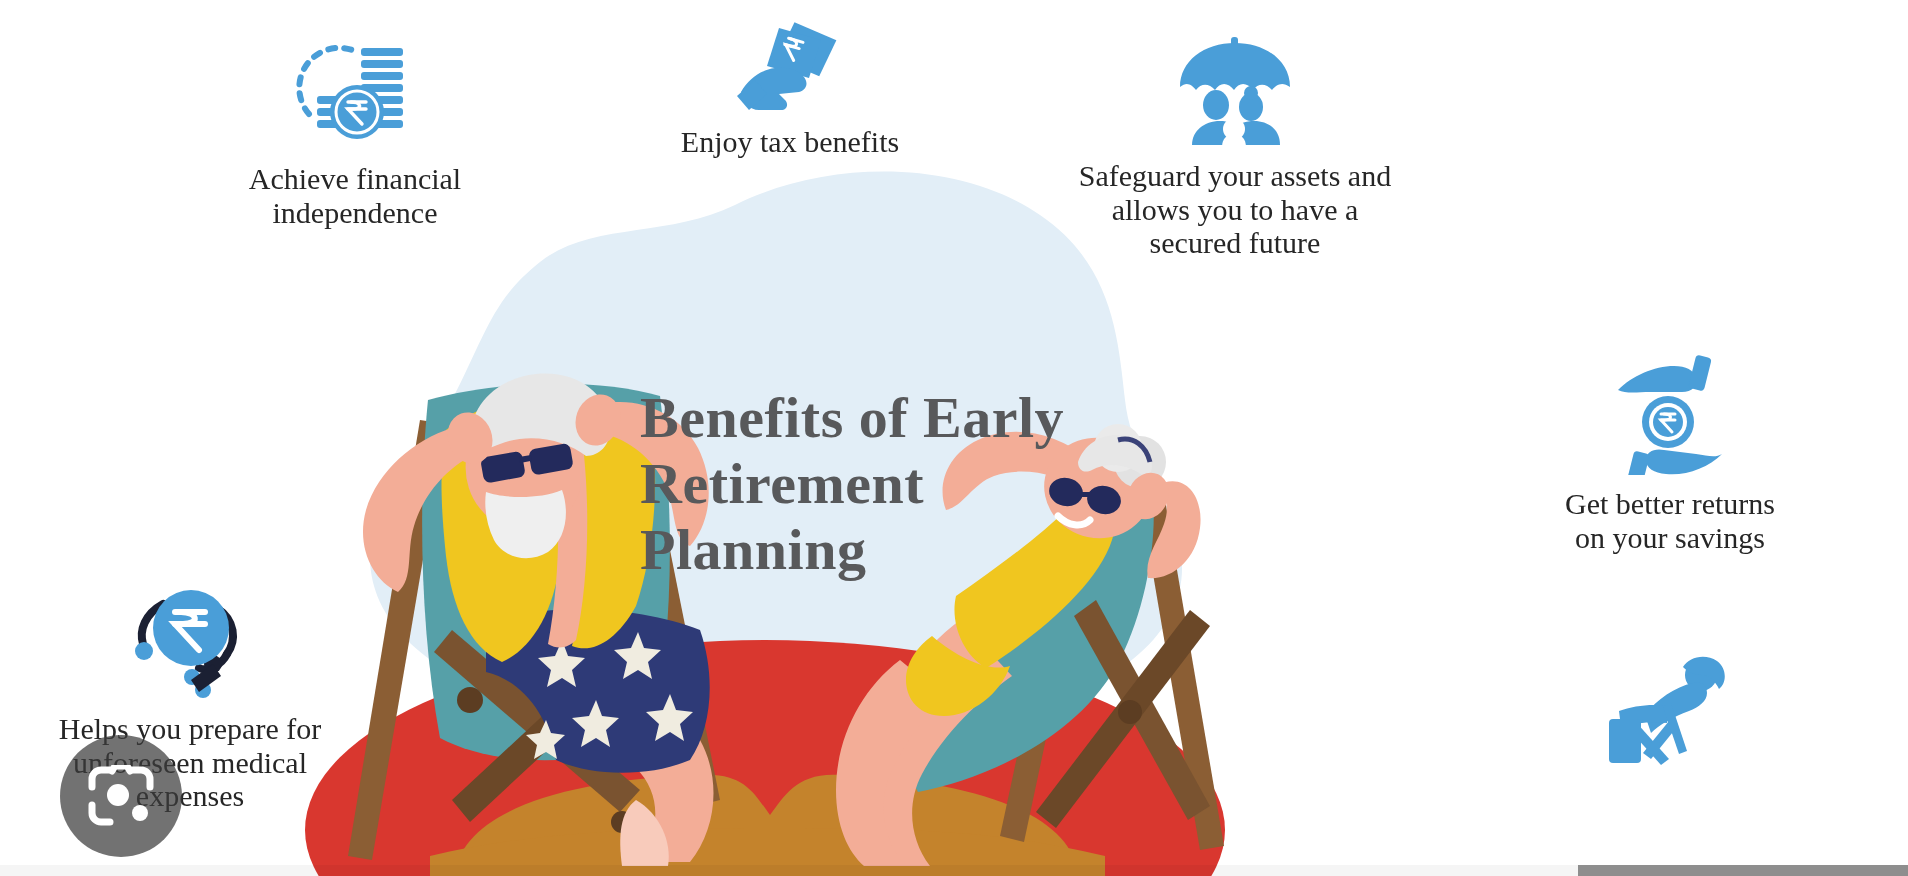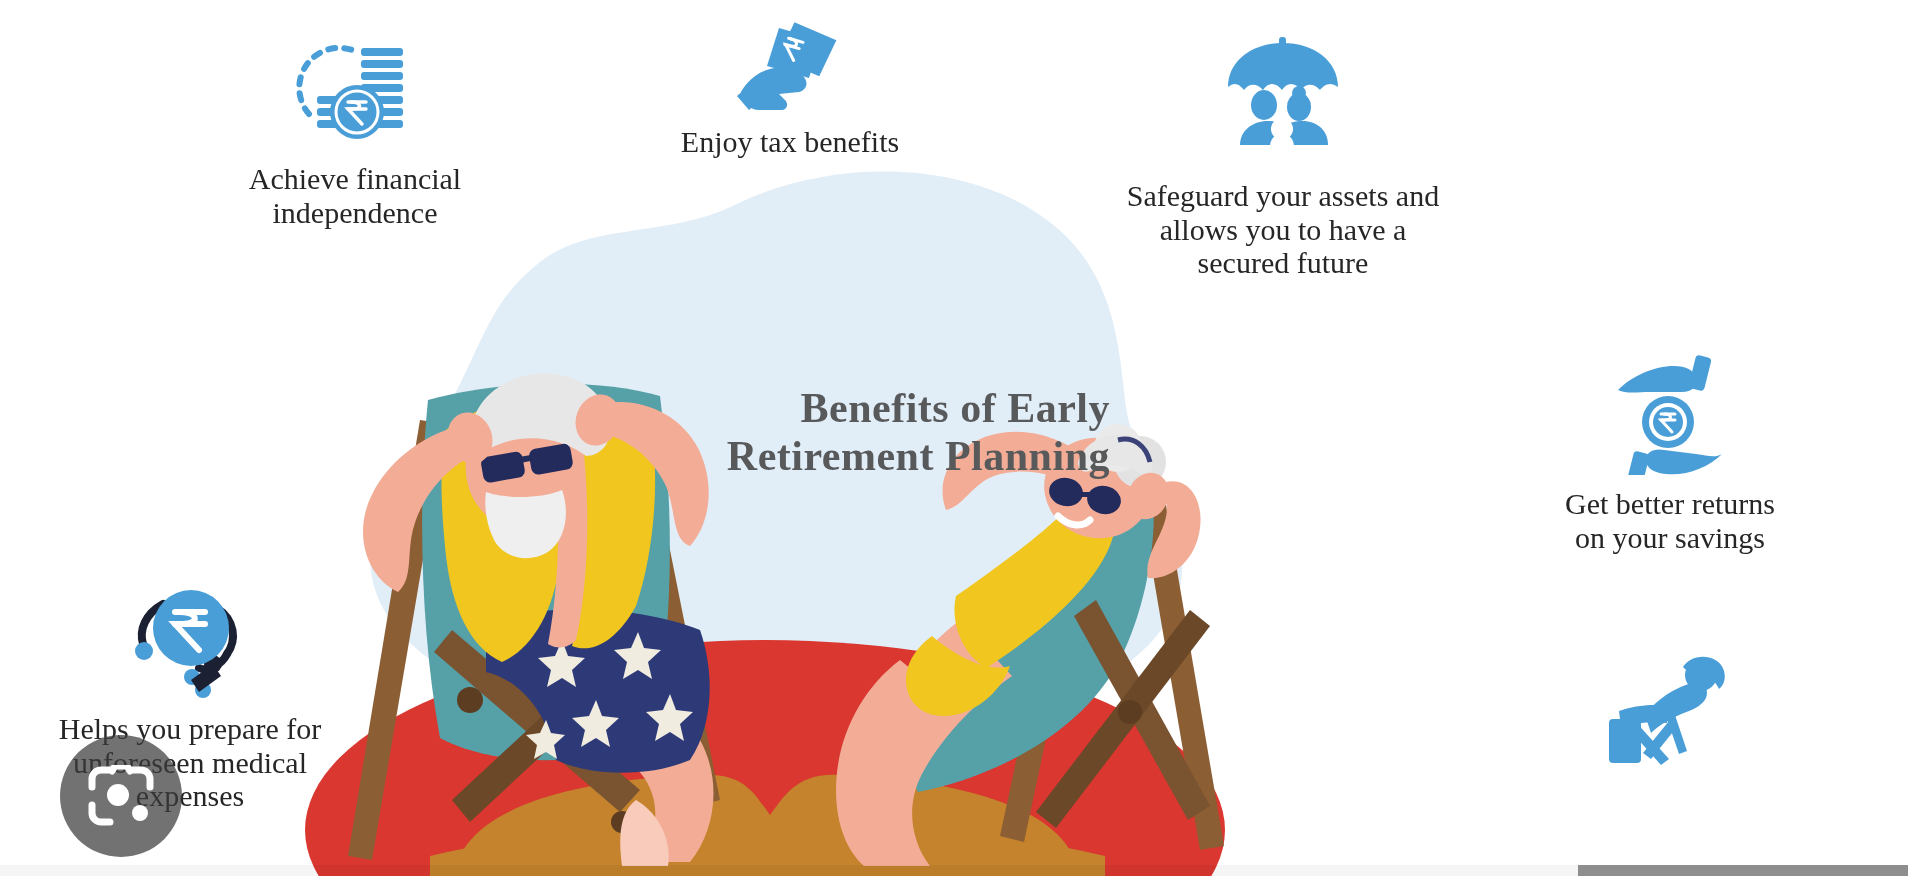--- a/index.html
+++ b/index.html
@@ -25,24 +25,24 @@
     width: 1908px; height: 876px;
     pointer-events: none;
   }
 
   
   .hero-title {
     position: absolute;
     left: 640px;
     top: 385px;
     width: 470px;
-    text-align: right;
+    text-align: left;
     font-family: "Liberation Serif", "DejaVu Serif", serif;
     font-weight: bold;
-    font-size: 42px;
+    font-size: 58px;
     line-height: 1.14;
     color: #58595b;
     letter-spacing: 0.5px;
   }
 
   
   .benefit {
     position: absolute;
     display: flex;
     flex-direction: column;
@@ -58,21 +58,21 @@
     font-family: "Liberation Serif", "DejaVu Serif", serif;
     font-size: 30px;
     line-height: 1.12;
     color: #262626;
     white-space: pre-line;
   }
 
   
   #b-financial   { left: 205px;  top: 40px;  width: 300px; }
   #b-tax         { left: 660px;  top: 18px;  width: 260px; }
-  #b-safeguard   { left: 1083px; top: 35px;  width: 400px; gap: 20px; }
+  #b-safeguard   { left: 1035px; top: 35px;  width: 400px; }
   #b-dependants  { left: 70px;   top: 305px; width: 270px; }
   #b-medical     { left: 25px;   top: 580px; width: 330px; }
   #b-returns     { left: 1525px; top: 350px; width: 290px; }
   #b-peace       { left: 1560px; top: 655px; width: 230px; }
 
   
   #lens-btn {
     position: absolute;
     left: 60px;
     top: 735px;

